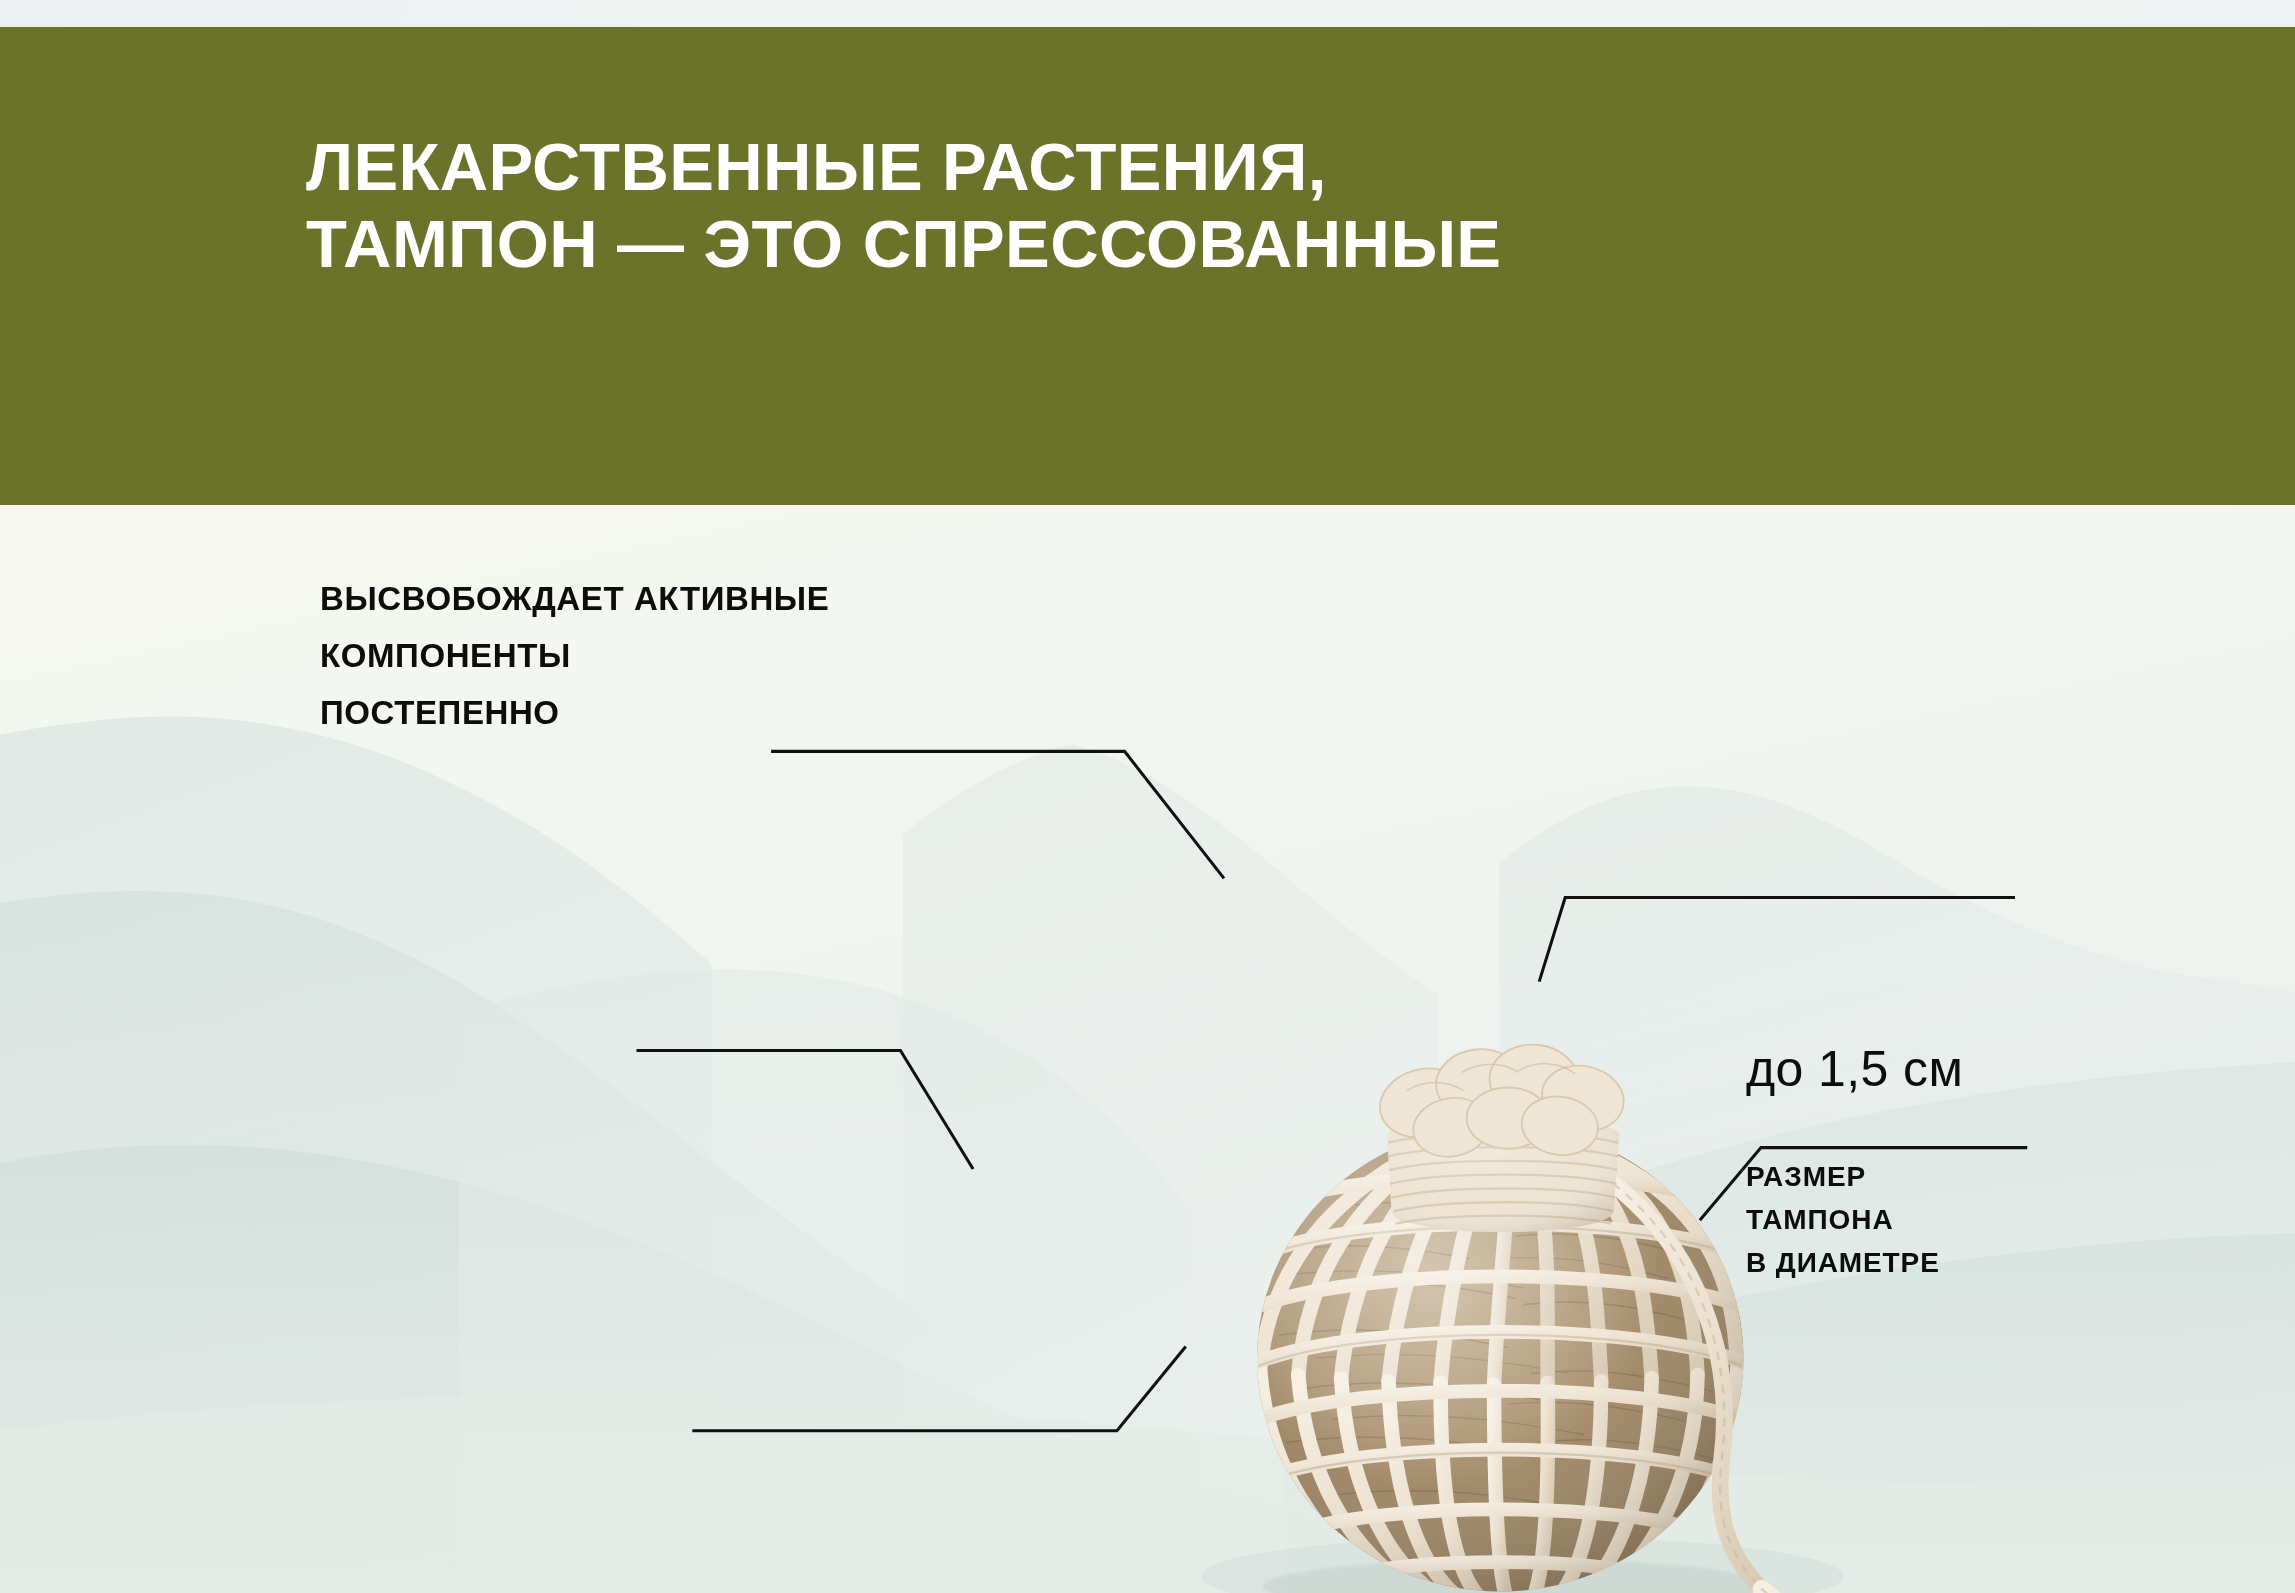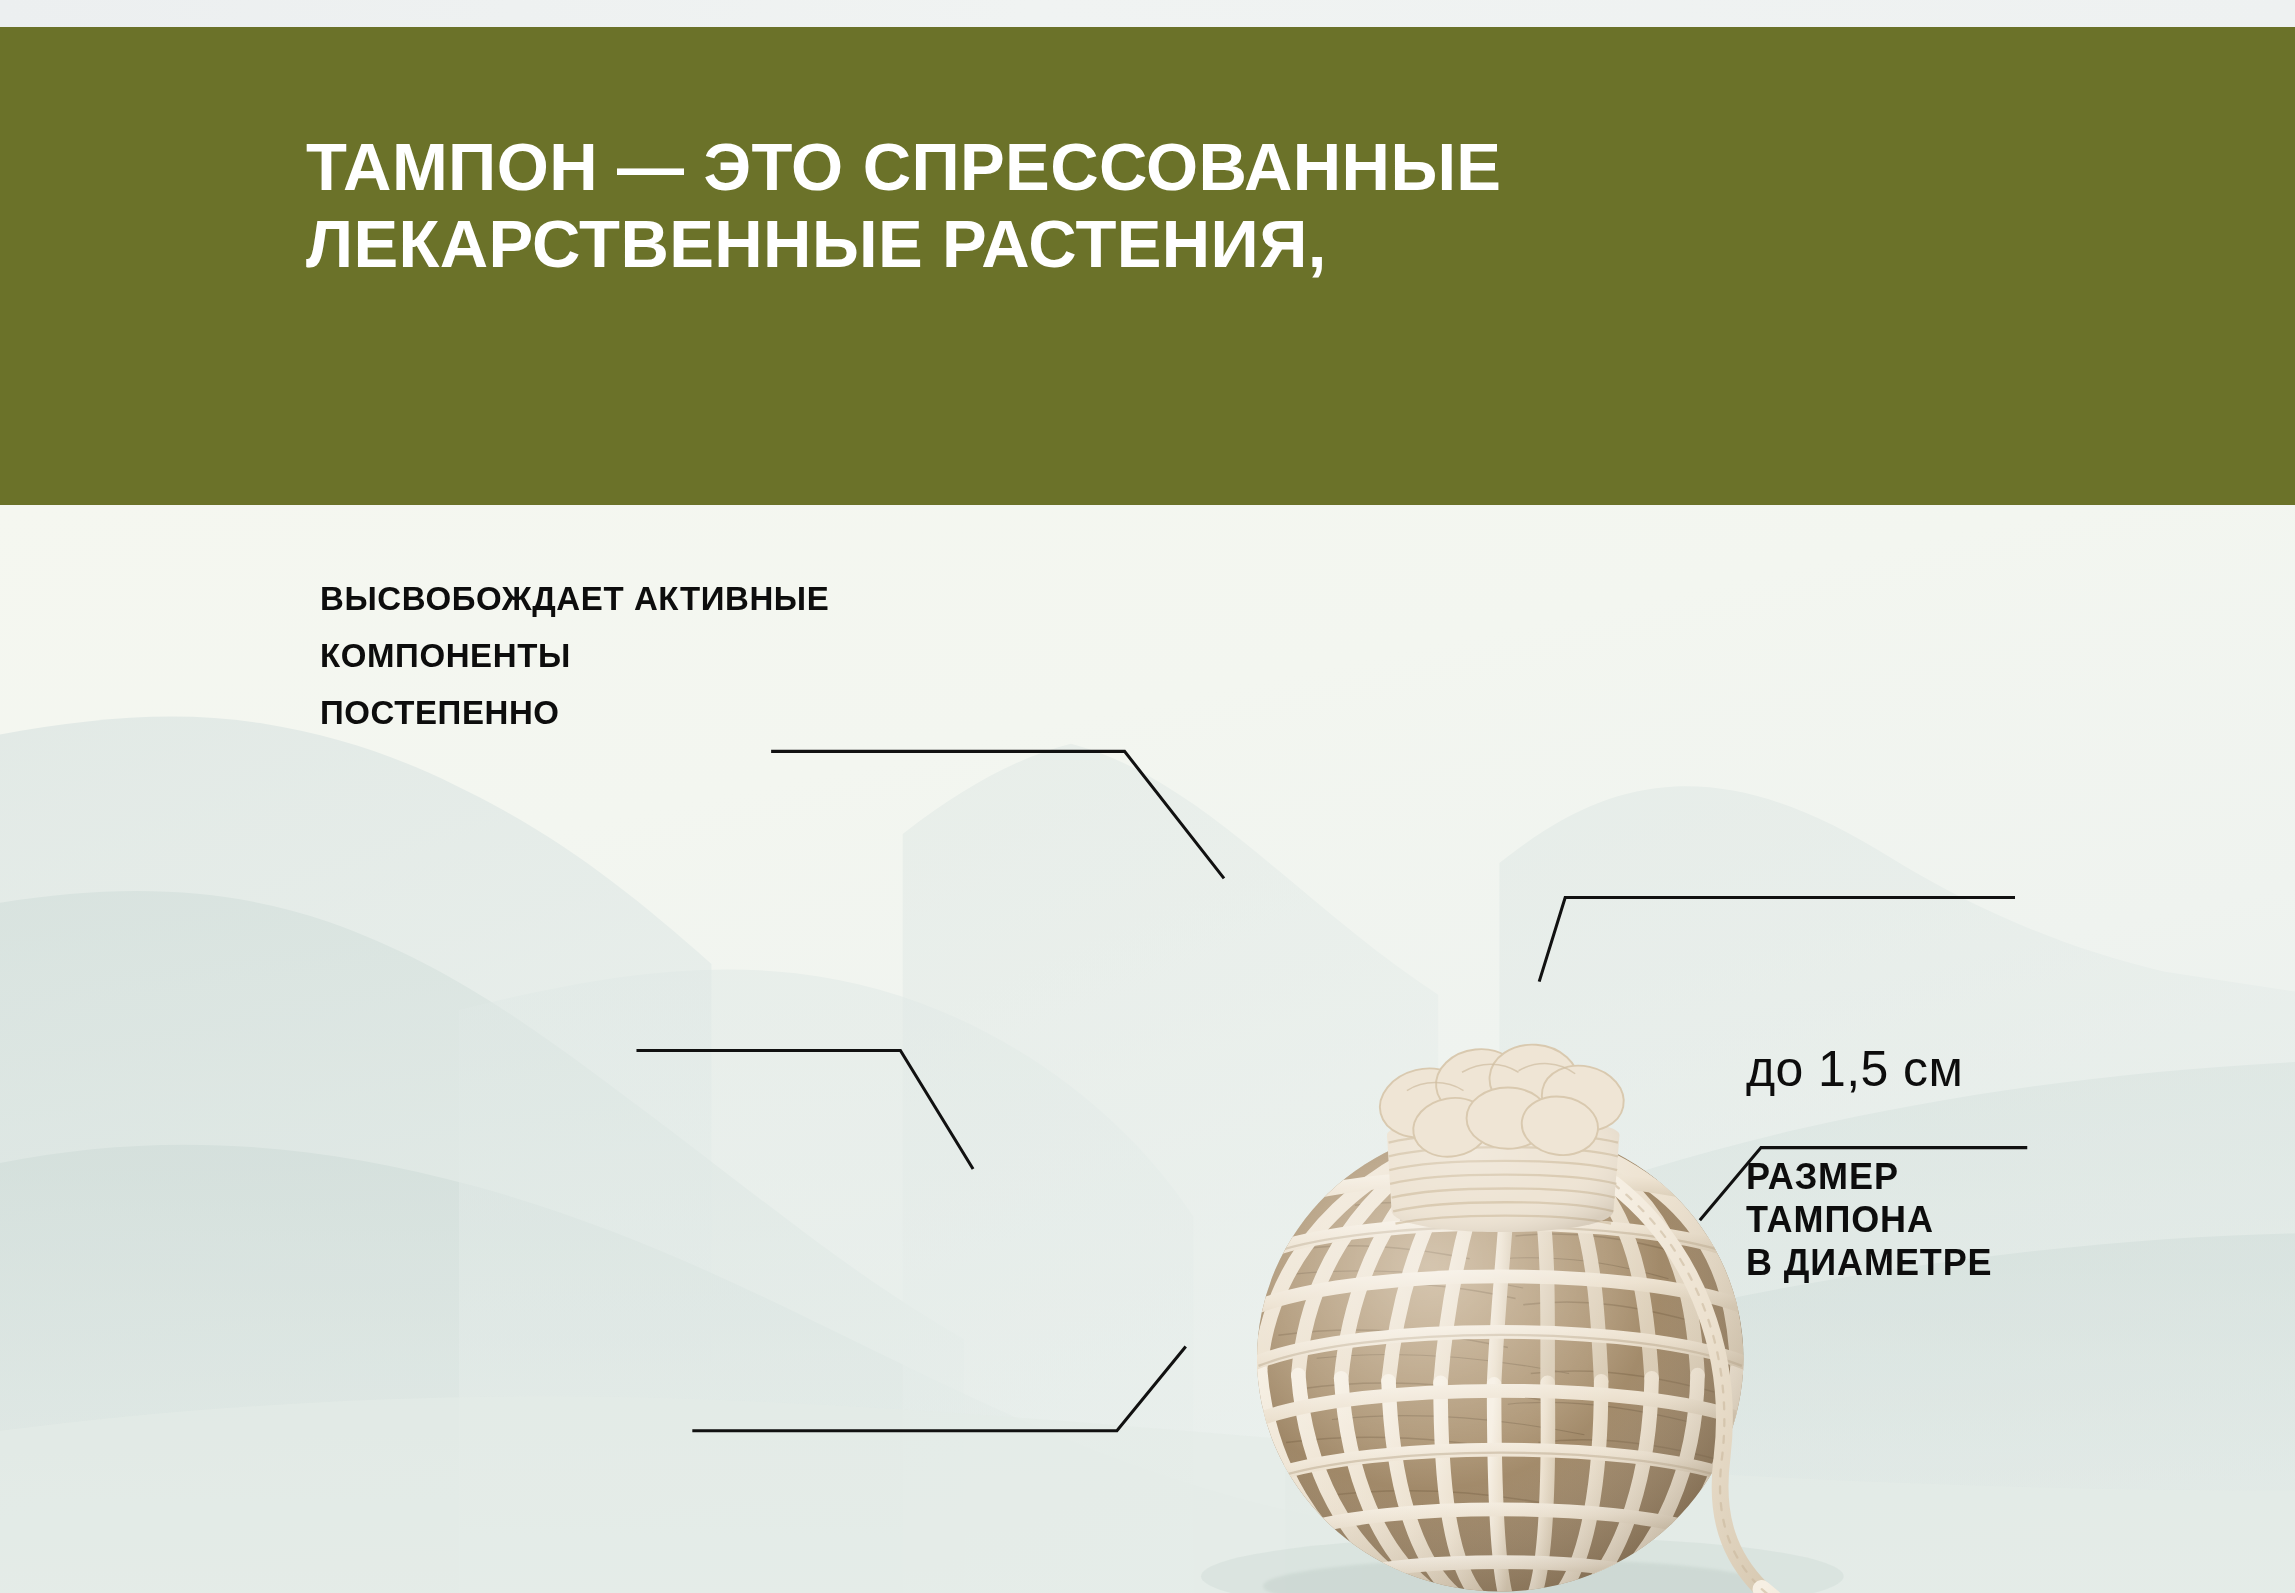--- a/index.html
+++ b/index.html
@@ -70,21 +70,21 @@
     color:#0d0d0d;
     font-size:50px;
     line-height:64px;
     font-weight:500;
     letter-spacing:0.4px;
     white-space:nowrap;
   }
   .size-caption{
     position:absolute;left:1746px;top:1155px;
     color:#0d0d0d;
-    font-size:36px;
+    font-size:28px;
     line-height:43px;
     font-weight:600;
     letter-spacing:0.9px;
     text-transform:uppercase;
     white-space:pre-line;
   }
 
   
   .lines{
     position:absolute;left:0;top:0;width:2295px;height:1593px;
@@ -102,22 +102,22 @@
 </style>
 </head>
 <body>
 
 <div id="poster">
 
   <div class="top-strip"></div>
 
   <div class="header-band">
     <div class="header-title">
+      <span class="tline">ЛЕКАРСТВЕННЫЕ РАСТЕНИЯ,</span>
       <span class="tline">ТАМПОН — ЭТО СПРЕССОВАННЫЕ</span>
-      <span class="tline">ЛЕКАРСТВЕННЫЕ РАСТЕНИЯ,</span>
     </div>
   </div>
 
   <div class="scene">
     <svg viewBox="0 0 3000 1422" preserveAspectRatio="none">
       <defs>
         <linearGradient id="mg1" x1="0" y1="0" x2="0.3" y2="1">
           <stop offset="0%" stop-color="#dde6e3"></stop>
           <stop offset="100%" stop-color="#eaf0ed"></stop>
         </linearGradient>

